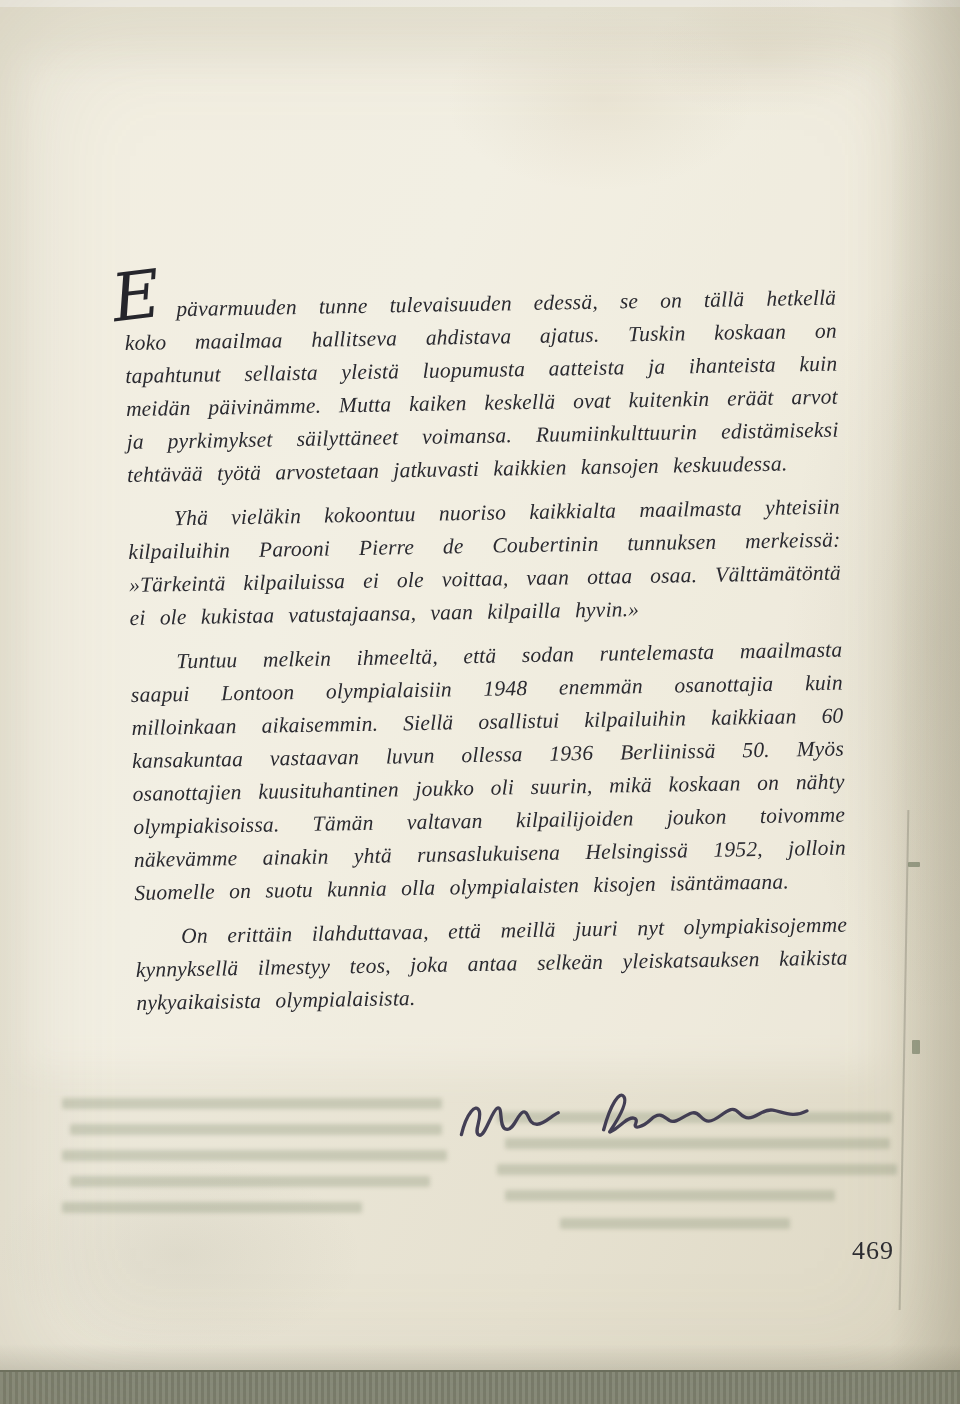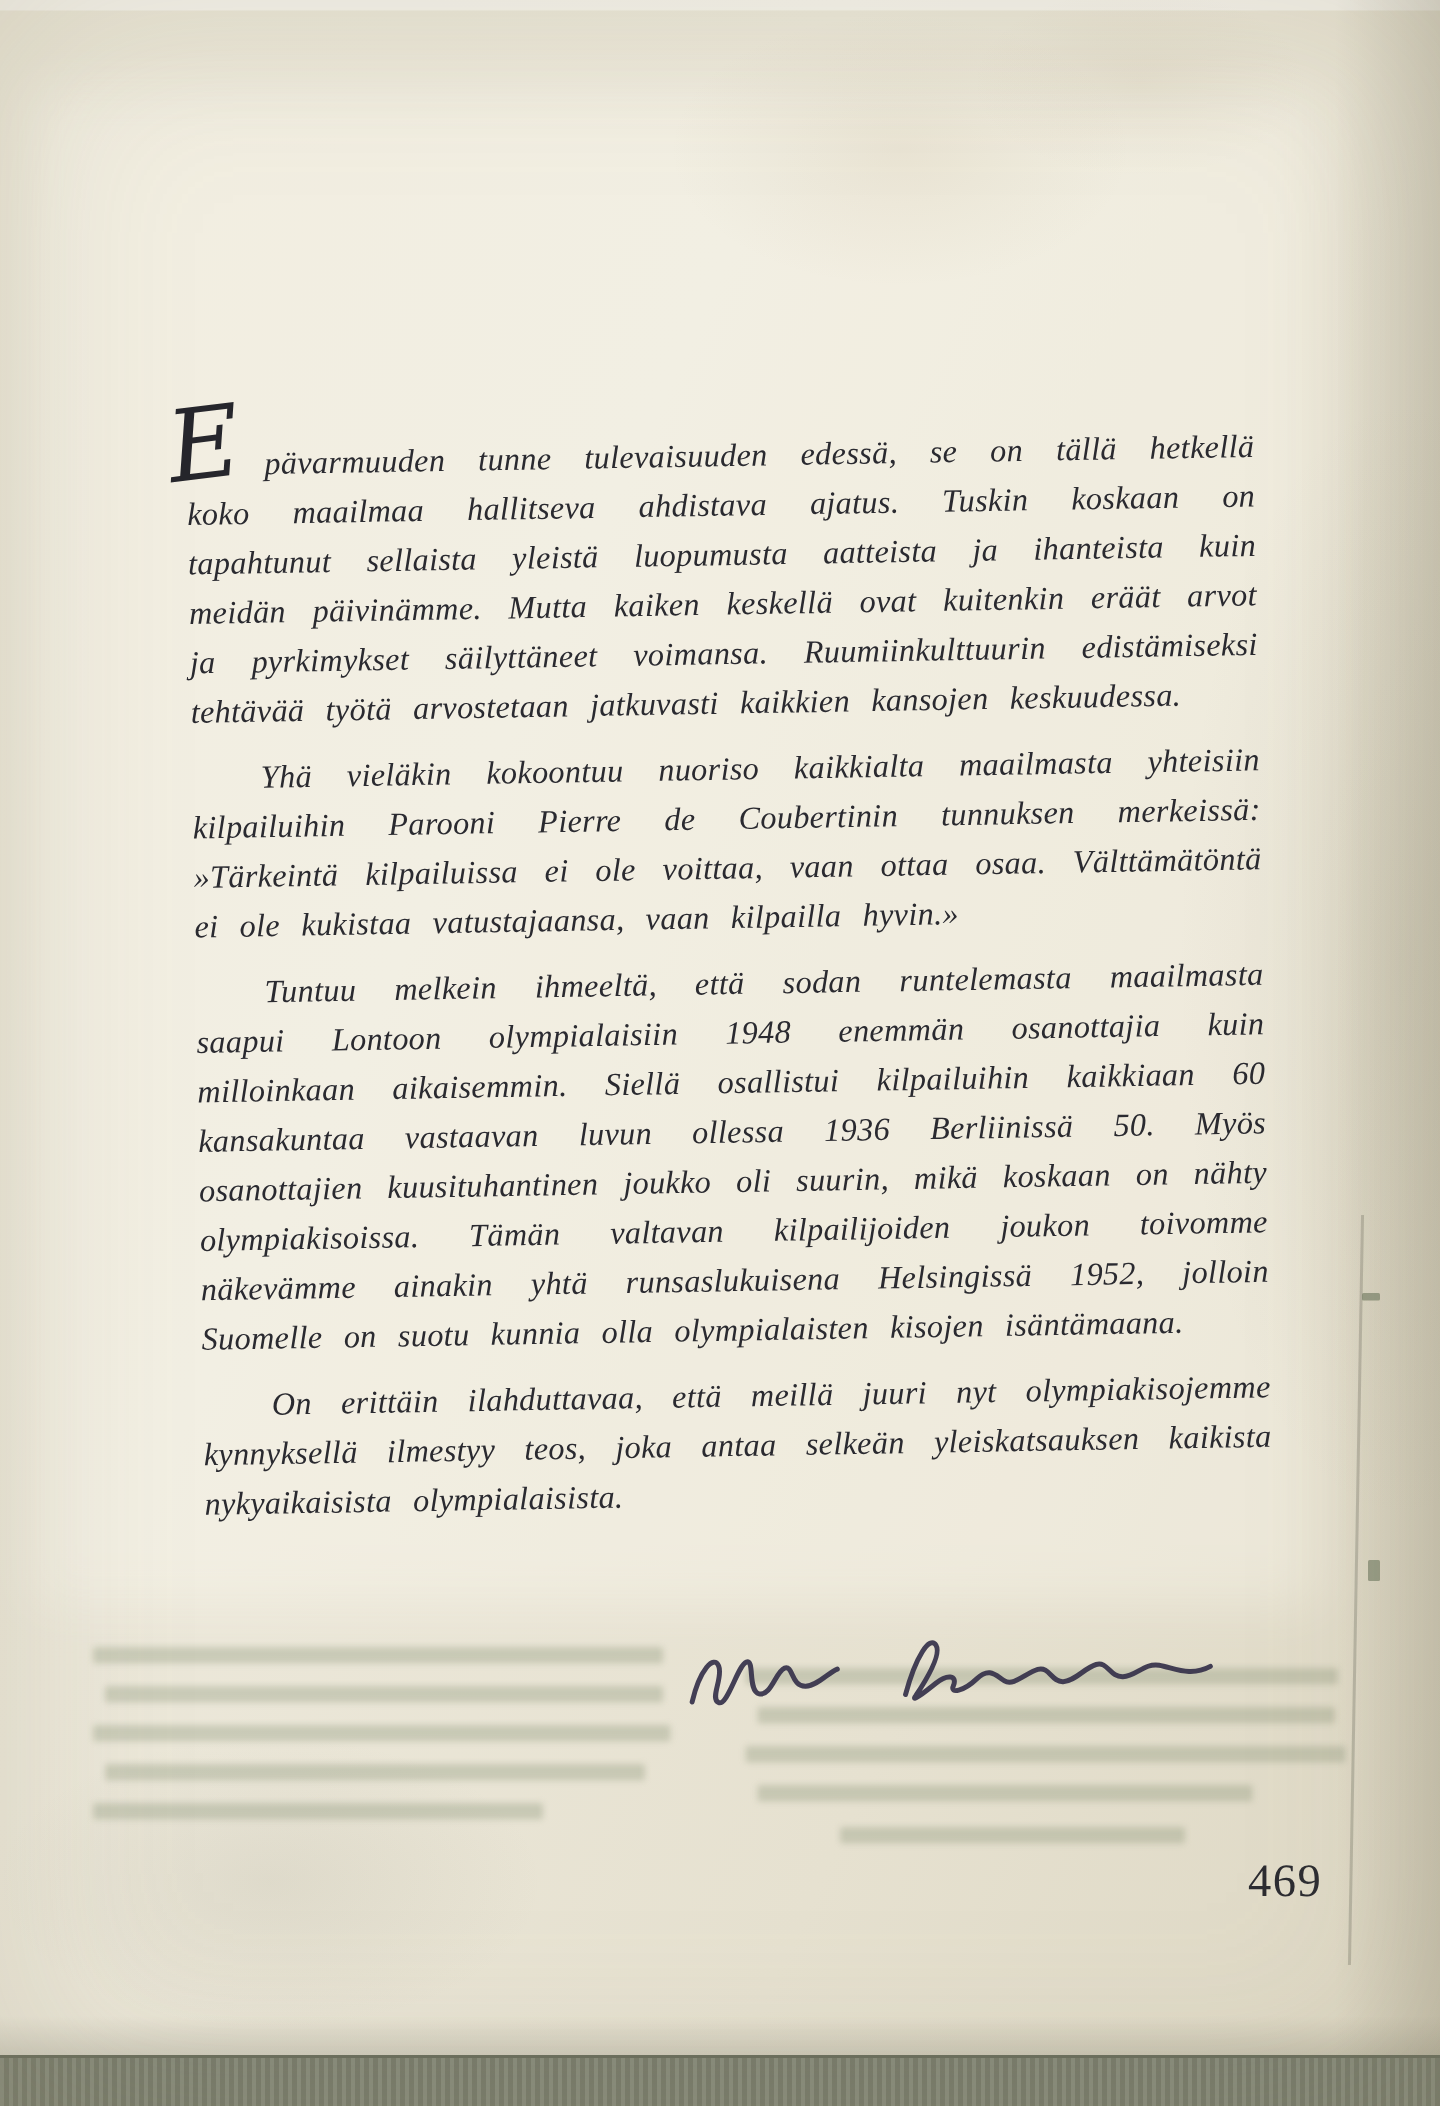--- a/index.html
+++ b/index.html
@@ -55,22 +55,22 @@
     text-indent:0; color:#26262c;
   }
 
   .signature { position:absolute; left:445px; top:1078px; width:375px; height:78px; transform:rotate(-2deg); }
   .sig-path { fill:none; stroke:#35314a; stroke-width:3.4; stroke-linecap:round; stroke-linejoin:round; opacity:0.92; }
 
   .ghost { position:absolute; inset:0; pointer-events:none; }
   .ghost-bar { position:absolute; height:11px; background:rgba(125,138,108,0.30); filter:blur(2px); border-radius:2px; }
 
   .page-number {
-    position:absolute; left:832px; top:1236px;
-    font-size:31px; color:#2c2c31; letter-spacing:1px; font-style:normal;
+    position:absolute; left:852px; top:1236px;
+    font-size:26px; color:#2c2c31; letter-spacing:1px; font-style:normal;
   }
 
   .bottom-shade {
     position:absolute; left:0; bottom:34px; width:100%; height:26px;
     background:linear-gradient(to bottom, rgba(0,0,0,0), rgba(90,90,75,0.18));
   }
   .cover-strip {
     position:absolute; left:0; bottom:0; width:100%; height:34px;
     background:#7d8170; border-top:2px solid #6a6e5d;
   }

